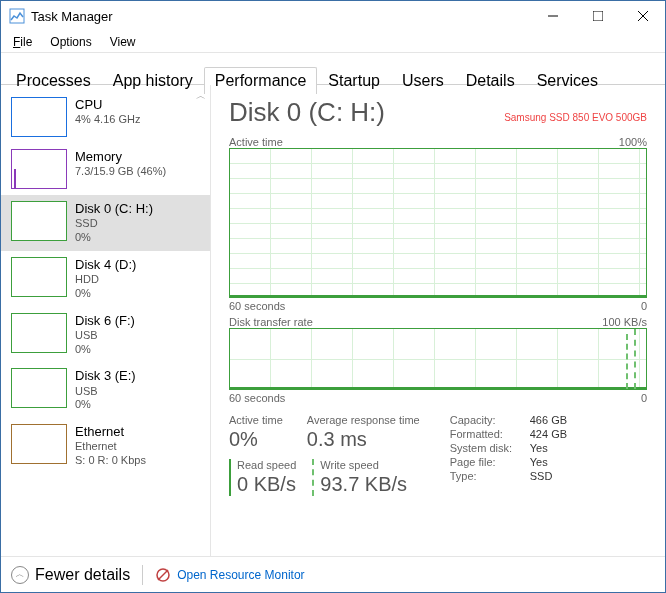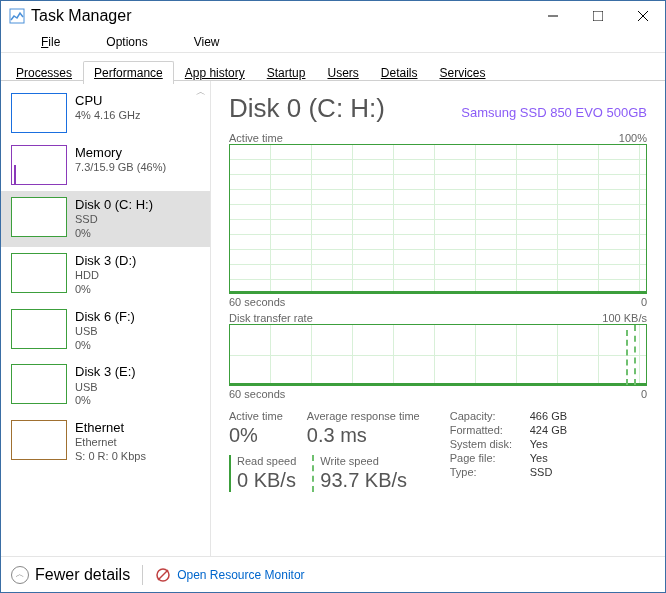--- a/index.html
+++ b/index.html
@@ -1,45 +1,45 @@
 <!DOCTYPE html>
 <html><head>
 <meta charset="utf-8">
 <style>
 * { box-sizing: border-box; margin: 0; padding: 0; font-family: "Segoe UI", Tahoma, sans-serif; }
 body { width: 666px; height: 593px; background: #fff; border: 1px solid #3a6ea5; display: flex; flex-direction: column; font-size: 12px; }
 .titlebar { height: 30px; background: #fff; display: flex; align-items: center; padding-left: 8px; }
 .titlebar .ticon { width: 16px; height: 16px; margin-right: 6px; }
-.titlebar .title { flex: 1; font-size: 16px; }
+.titlebar .title { flex: 1; font-size: 13px; }
 .winbtns { display: flex; height: 100%; }
 .winbtn { width: 45px; display: flex; align-items: center; justify-content: center; }
 .winbtn svg { width: 10px; height: 10px; }
 .menubar { height: 22px; display: flex; align-items: center; padding: 0 4px; gap: 2px; border-bottom: 1px solid #e5e5e5; }
-.menubar span { padding: 2px 8px; font-size: 12px; margin-left: 28px; }
+.menubar span { padding: 2px 8px; font-size: 12px; }
 .menubar span u { text-decoration: underline; }
 .tabs { display: flex; border-bottom: 1px solid #d0d0d0; padding: 4px 4px 0 4px; }
-.tab { padding: 4px 10px; font-size: 12px; border: 1px solid transparent; border-bottom: none; position: relative; top: 4px; text-decoration: underline; }
+.tab { padding: 4px 10px; font-size: 16px; border: 1px solid transparent; border-bottom: none; position: relative; top: 10px; }
 .tab.active { border-color: #d0d0d0; background: #fff; border-radius: 2px 2px 0 0; }
 .content { flex: 1; display: flex; overflow: hidden; }
 .sidebar { width: 210px; border-right: 1px solid #e5e5e5; overflow-y: auto; padding: 6px 0; position: relative; }
 .sbarrow { position: absolute; right: 4px; top: 4px; color: #888; font-size: 10px; }
 .sitem { display: flex; padding: 6px 10px; gap: 8px; align-items: flex-start; cursor: default; }
 .sitem.sel { background: #e0e0e0; }
 .thumb { width: 56px; height: 40px; border: 1px solid #1a6fdf; background: #fff; position: relative; flex-shrink: 0; }
 .thumb.mem { border-color: #8a3ab9; }
 .thumb.mem::after { content:""; position:absolute; left:2px; bottom:0; width:2px; height:50%; background:#8a3ab9; }
 .thumb.disk { border-color: #3c9f3c; }
 .thumb.eth { border-color: #a07030; }
 .sinfo { display: flex; flex-direction: column; line-height: 1.25; }
 .sname { font-size: 13px; }
 .ssub { font-size: 11px; color: #555; }
 .main { flex: 1; padding: 12px 18px 8px 18px; display: flex; flex-direction: column; }
 .mhead { display: flex; justify-content: space-between; align-items: baseline; margin-bottom: 4px; }
 .mtitle { font-size: 26px; font-weight: 300; color: #555; }
-.msub { font-size: 13px; color: #8b5cf6; }
+.msub { font-size: 10px; color: #ef4444; }
 .clabel { display: flex; justify-content: space-between; font-size: 11px; color: #666; margin-top: 4px; }
 .chart { border: 1px solid #3c9f3c; height: 150px; background: repeating-linear-gradient(to bottom, transparent 0, transparent 14px, #d8f0d8 14px, #d8f0d8 15px), repeating-linear-gradient(to right, transparent 0, transparent 40px, #d8f0d8 40px, #d8f0d8 41px); position: relative; }
 .chart2 { border: 1px solid #3c9f3c; height: 62px; background: repeating-linear-gradient(to bottom, transparent 0, transparent 30px, #d8f0d8 30px, #d8f0d8 31px), repeating-linear-gradient(to right, transparent 0, transparent 40px, #d8f0d8 40px, #d8f0d8 41px); position: relative; }
 .chart .line, .chart2 .line { position: absolute; bottom: 0; left: 0; right: 0; height: 2px; background: #3c9f3c; }
 .chart2 .spike { position:absolute; right:10px; bottom:0; width:20px; height:60px; }
 .chart2 .spike::before { content:""; position:absolute; right:0; bottom:0; border-left:2px dashed #6fc06f; height:60px; }
 .chart2 .spike::after { content:""; position:absolute; right:8px; bottom:0; border-left:2px dashed #6fc06f; height:55px; }
 .clabel2 { display: flex; justify-content: space-between; font-size: 11px; color: #666; margin-top: 2px; }
 .stats { display: flex; margin-top: 10px; gap: 30px; }
 .statcol { display: flex; flex-direction: column; }
@@ -89,22 +89,22 @@
 </div>
 
 <div class="menubar">
   <span><u>F</u>ile</span>
   <span>Options</span>
   <span>View</span>
 </div>
 
 <div class="tabs">
   <div class="tab">Processes</div>
+  <div class="tab">App history</div>
   <div class="tab active">Performance</div>
-  <div class="tab">App history</div>
   <div class="tab">Startup</div>
   <div class="tab">Users</div>
   <div class="tab">Details</div>
   <div class="tab">Services</div>
 </div>
 
 <div class="content">
   <div class="sidebar">
     <span class="sbarrow">︿</span>
     <div class="sitem">
@@ -125,21 +125,21 @@
       <div class="thumb disk"></div>
       <div class="sinfo">
           <span class="sname">Disk 0 (C: H:)</span>
           <span class="ssub">SSD</span>
           <span class="ssub">0%</span>
         </div>
     </div>
     <div class="sitem">
       <div class="thumb disk"></div>
       <div class="sinfo">
-          <span class="sname">Disk 3 (D:)</span>
+          <span class="sname">Disk 4 (D:)</span>
           <span class="ssub">HDD</span>
           <span class="ssub">0%</span>
         </div>
     </div>
     <div class="sitem">
       <div class="thumb disk"></div>
       <div class="sinfo">
           <span class="sname">Disk 6 (F:)</span>
           <span class="ssub">USB</span>
           <span class="ssub">0%</span>

